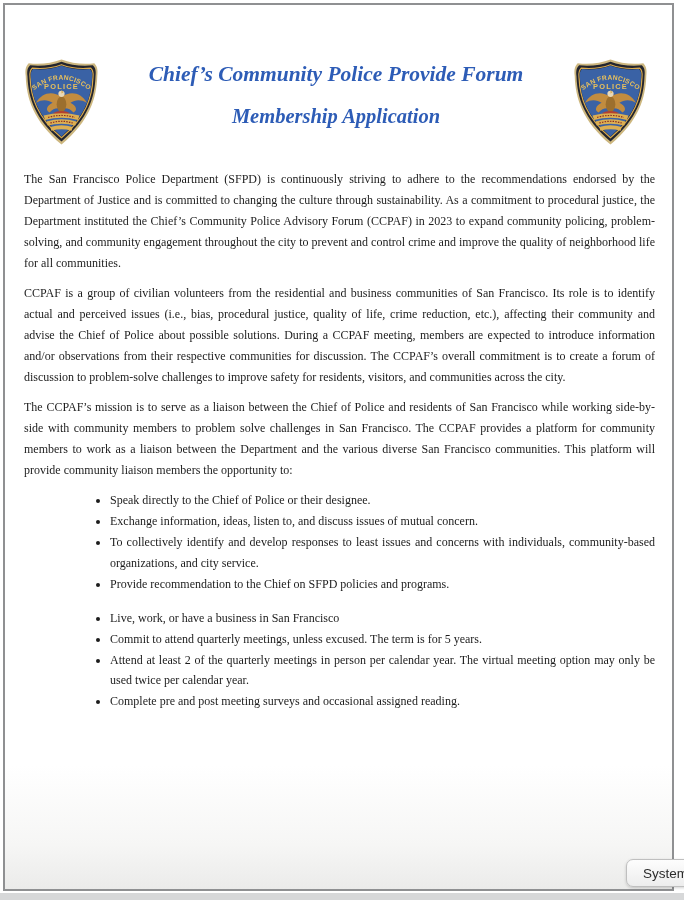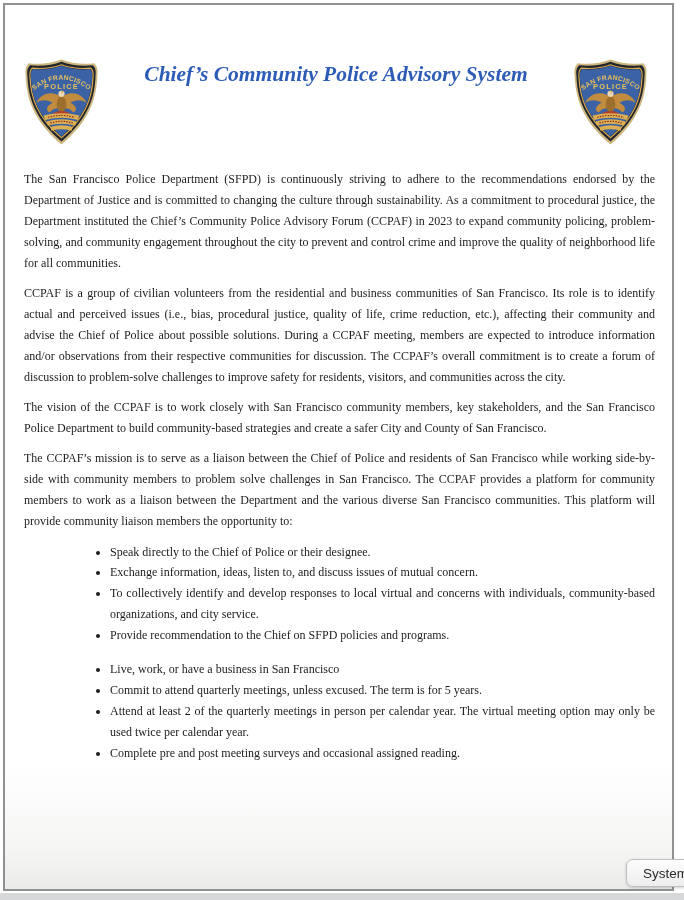--- a/index.html
+++ b/index.html
@@ -121,21 +121,22 @@
         <path d="M50 43 l2.6 3 -2.6 1.6 z" fill="#d8a94e"></path>
         <path d="M38 74 Q50 68 62 74 Q50 78 38 74 Z" fill="#b5402e"></path>
         <path d="M26 77 Q50 71 74 77 L72 83 Q50 77.5 28 83 Z" fill="#dcaf52"></path>
         <path d="M30 85 Q50 79.5 70 85 L68.5 90.5 Q50 85.5 31.5 90.5 Z" fill="#dcaf52"></path>
         <path d="M35 92.5 Q50 88 65 92.5 L63.5 97.5 Q50 93.5 36.5 97.5 Z" fill="#dcaf52"></path>
         <path d="M32 79.6 Q50 74.5 68 79.6" fill="none" stroke="#8a2b20" stroke-width="1.6" stroke-dasharray="2 1.6"></path>
         <path d="M35 87.2 Q50 82.5 65 87.2" fill="none" stroke="#8a2b20" stroke-width="1.6" stroke-dasharray="2 1.6"></path>
       </svg>
 
       <div class="titles">
-        <h1 class="title-1">Chief’s Community Police Advisory System</h1>
+        <h1 class="title-1">Chief’s Community Police Provide Forum</h1>
+        <h2 class="title-2">Membership Application</h2>
       </div>
 
       <svg class="badge" viewBox="0 0 100 118" aria-hidden="true">
         <defs>
             <path id="arcR" d="M15 42 Q50 16 85 42" fill="none"></path>
           </defs>
         <path d="M50 2 C63 7 79 9 94 7 C98 11 99 16 98 24 C97 54 88 84 50 116 C12 84 3 54 2 24 C1 16 2 11 6 7 C21 9 37 7 50 2 Z" fill="#cdb77f"></path>
         <path d="M50 5 C62 9.5 77.5 11.5 92 9.8 C95.5 13 96.5 17 95.6 24.6 C94.6 53 86 81.5 50 112 C14 81.5 5.4 53 4.4 24.6 C3.5 17 4.5 13 8 9.8 C22.5 11.5 38 9.5 50 5 Z" fill="#23252e"></path>
         <path d="M50 9 C61 13 75.5 15 89 13.5 C92 16 93 19.5 92.2 26 C91.2 52.5 83 79 50 107 C17 79 8.8 52.5 7.8 26 C7 19.5 8 16 11 13.5 C24.5 15 39 13 50 9 Z" fill="none" stroke="#d8a94e" stroke-width="1.6"></path>
         <path d="M50 10.5 C61 14.5 75 16.3 88 14.9 C90.8 17.3 91.7 20.6 91 26.6 C90 52 82 78 50 105.2 C18 78 10 52 9 26.6 C8.3 20.6 9.2 17.3 12 14.9 C25 16.3 39 14.5 50 10.5 Z" fill="#3a62a5"></path>
@@ -150,27 +151,26 @@
         <path d="M30 85 Q50 79.5 70 85 L68.5 90.5 Q50 85.5 31.5 90.5 Z" fill="#dcaf52"></path>
         <path d="M35 92.5 Q50 88 65 92.5 L63.5 97.5 Q50 93.5 36.5 97.5 Z" fill="#dcaf52"></path>
         <path d="M32 79.6 Q50 74.5 68 79.6" fill="none" stroke="#8a2b20" stroke-width="1.6" stroke-dasharray="2 1.6"></path>
         <path d="M35 87.2 Q50 82.5 65 87.2" fill="none" stroke="#8a2b20" stroke-width="1.6" stroke-dasharray="2 1.6"></path>
       </svg>
     </div>
 
     <div class="doc-body">
       <p>The San Francisco Police Department (SFPD) is continuously striving to adhere to the recommendations endorsed by the Department of Justice and is committed to changing the culture through sustainability.  As a commitment to procedural justice, the Department instituted the Chief’s Community Police Advisory Forum (CCPAF) in 2023 to expand community policing, problem-solving, and community engagement throughout the city to prevent and control crime and improve the quality of neighborhood life for all communities.</p>
       <p>CCPAF is a group of civilian volunteers from the residential and business communities of San Francisco. Its role is to identify actual and perceived issues (i.e., bias, procedural justice, quality of life, crime reduction, etc.), affecting their community and advise the Chief of Police about possible solutions. During a CCPAF meeting, members are expected to introduce information and/or observations from their respective communities for discussion. The CCPAF’s overall commitment is to create a forum of discussion to problem-solve challenges to improve safety for residents, visitors, and communities across the city.</p>
-      <p>The vision of the CCPAF is to work closely with San Francisco community members, key stakeholders, and the San Francisco Police Department to build community-based strategies and create a safer City and County of San Francisco.</p>
       <p>The CCPAF’s mission is to serve as a liaison between the Chief of Police and residents of San Francisco while working side-by-side with community members to problem solve challenges in San Francisco.  The CCPAF provides a platform for community members to work as a liaison between the Department and the various diverse San Francisco communities. This platform will provide community liaison members the opportunity to:</p>
 
       <ul class="doc-list">
         <li>Speak directly to the Chief of Police or their designee.</li>
         <li>Exchange information, ideas, listen to, and discuss issues of mutual concern.</li>
-        <li>To collectively identify and develop responses to local virtual and concerns with individuals, community-based organizations, and city service.</li>
+        <li>To collectively identify and develop responses to least issues and concerns with individuals, community-based organizations, and city service.</li>
         <li>Provide recommendation to the Chief on SFPD policies and programs.</li>
       </ul>
 
 
       <ul class="doc-list second">
         <li>Live, work, or have a business in San Francisco</li>
         <li>Commit to attend quarterly meetings, unless excused.  The term is for 5 years.</li>
         <li>Attend at least 2 of the quarterly meetings in person per calendar year. The virtual meeting option may only be used twice per calendar year.</li>
         <li>Complete pre and post meeting surveys and occasional assigned reading.</li>
       </ul>

